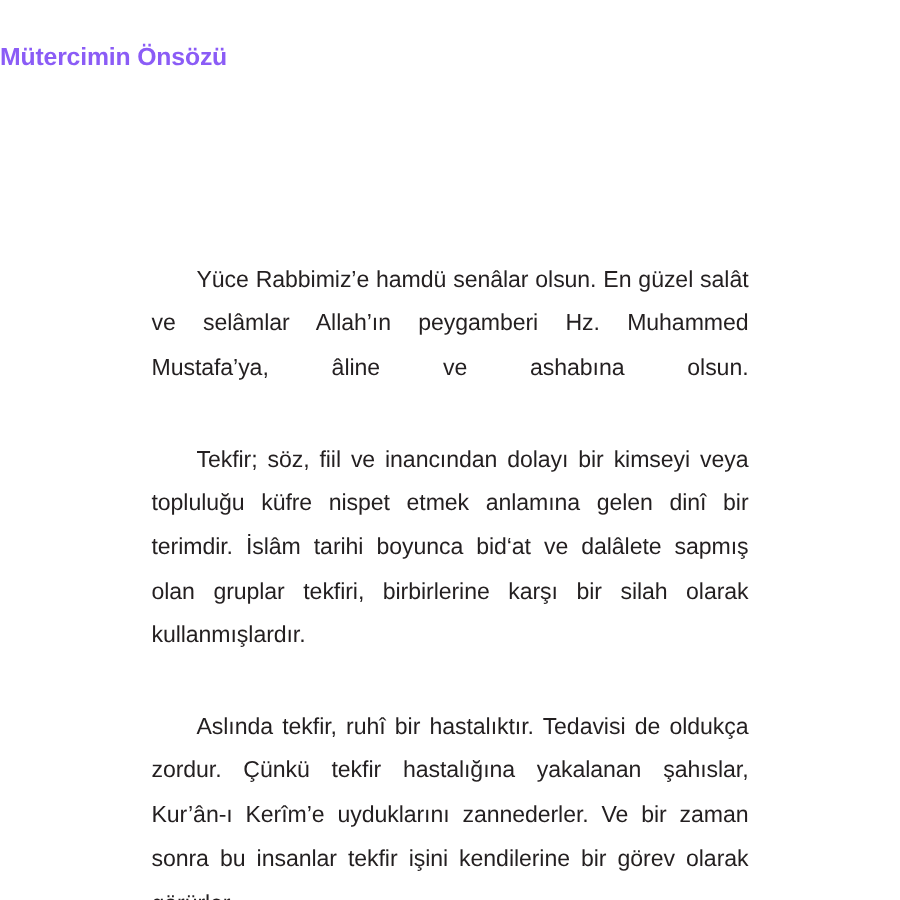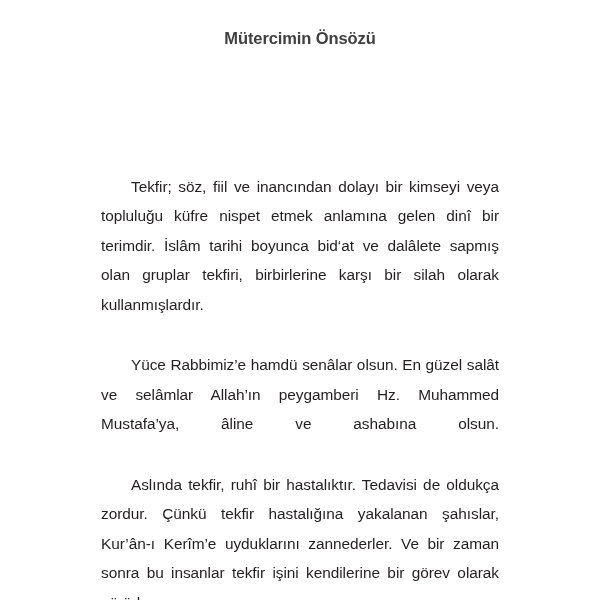--- a/index.html
+++ b/index.html
@@ -22,25 +22,25 @@
     height: 600px;
     box-sizing: border-box;
     background: #ffffff;
   }
 
   .page-title {
     position: absolute;
     top: 18px;
     left: 0;
     width: 600px;
-    text-align: center;
+    text-align: left;
     font-size: 16.5px;
     font-weight: bold;
     letter-spacing: -0.1px;
-    color: #404040;
+    color: #8b5cf6;
     line-height: 1.2;
   }
 
   .body-block {
     position: absolute;
     top: 172px;
     left: 101px;
     width: 398px;
   }
 
@@ -71,21 +71,21 @@
 </style>
 </head>
 <body>
 
 <div class="page">
 
   <h1 class="page-title">Mütercimin Önsözü</h1>
 
   <div class="body-block">
 
+    <p class="para">Yüce Rabbimiz’e hamdü senâlar olsun. En güzel salât ve selâmlar Allah’ın peygamberi Hz. Muhammed Mustafa’ya, âline ve ashabına olsun.</p>
+
     <p class="para">Tekfir; söz, fiil ve inancından dolayı bir kimseyi veya topluluğu küfre nispet etmek anlamına gelen dinî bir terimdir. İslâm tarihi boyunca bid‘at ve dalâlete sapmış olan gruplar tekfiri, birbirlerine karşı bir silah olarak kullanmışlardır.</p>
-
-    <p class="para">Yüce Rabbimiz’e hamdü senâlar olsun. En güzel salât ve selâmlar Allah’ın peygamberi Hz. Muhammed Mustafa’ya, âline ve ashabına olsun.</p>
 
     <p class="para">Aslında tekfir, ruhî bir hastalıktır. Tedavisi de oldukça zordur. Çünkü tekfir hastalığına yakalanan şahıslar, Kur’ân-ı Kerîm’e uyduklarını zannederler. Ve bir zaman sonra bu insanlar tekfir işini kendilerine bir görev olarak görürler.</p>
 
   </div>
 
 </div>
 
 </body></html>

